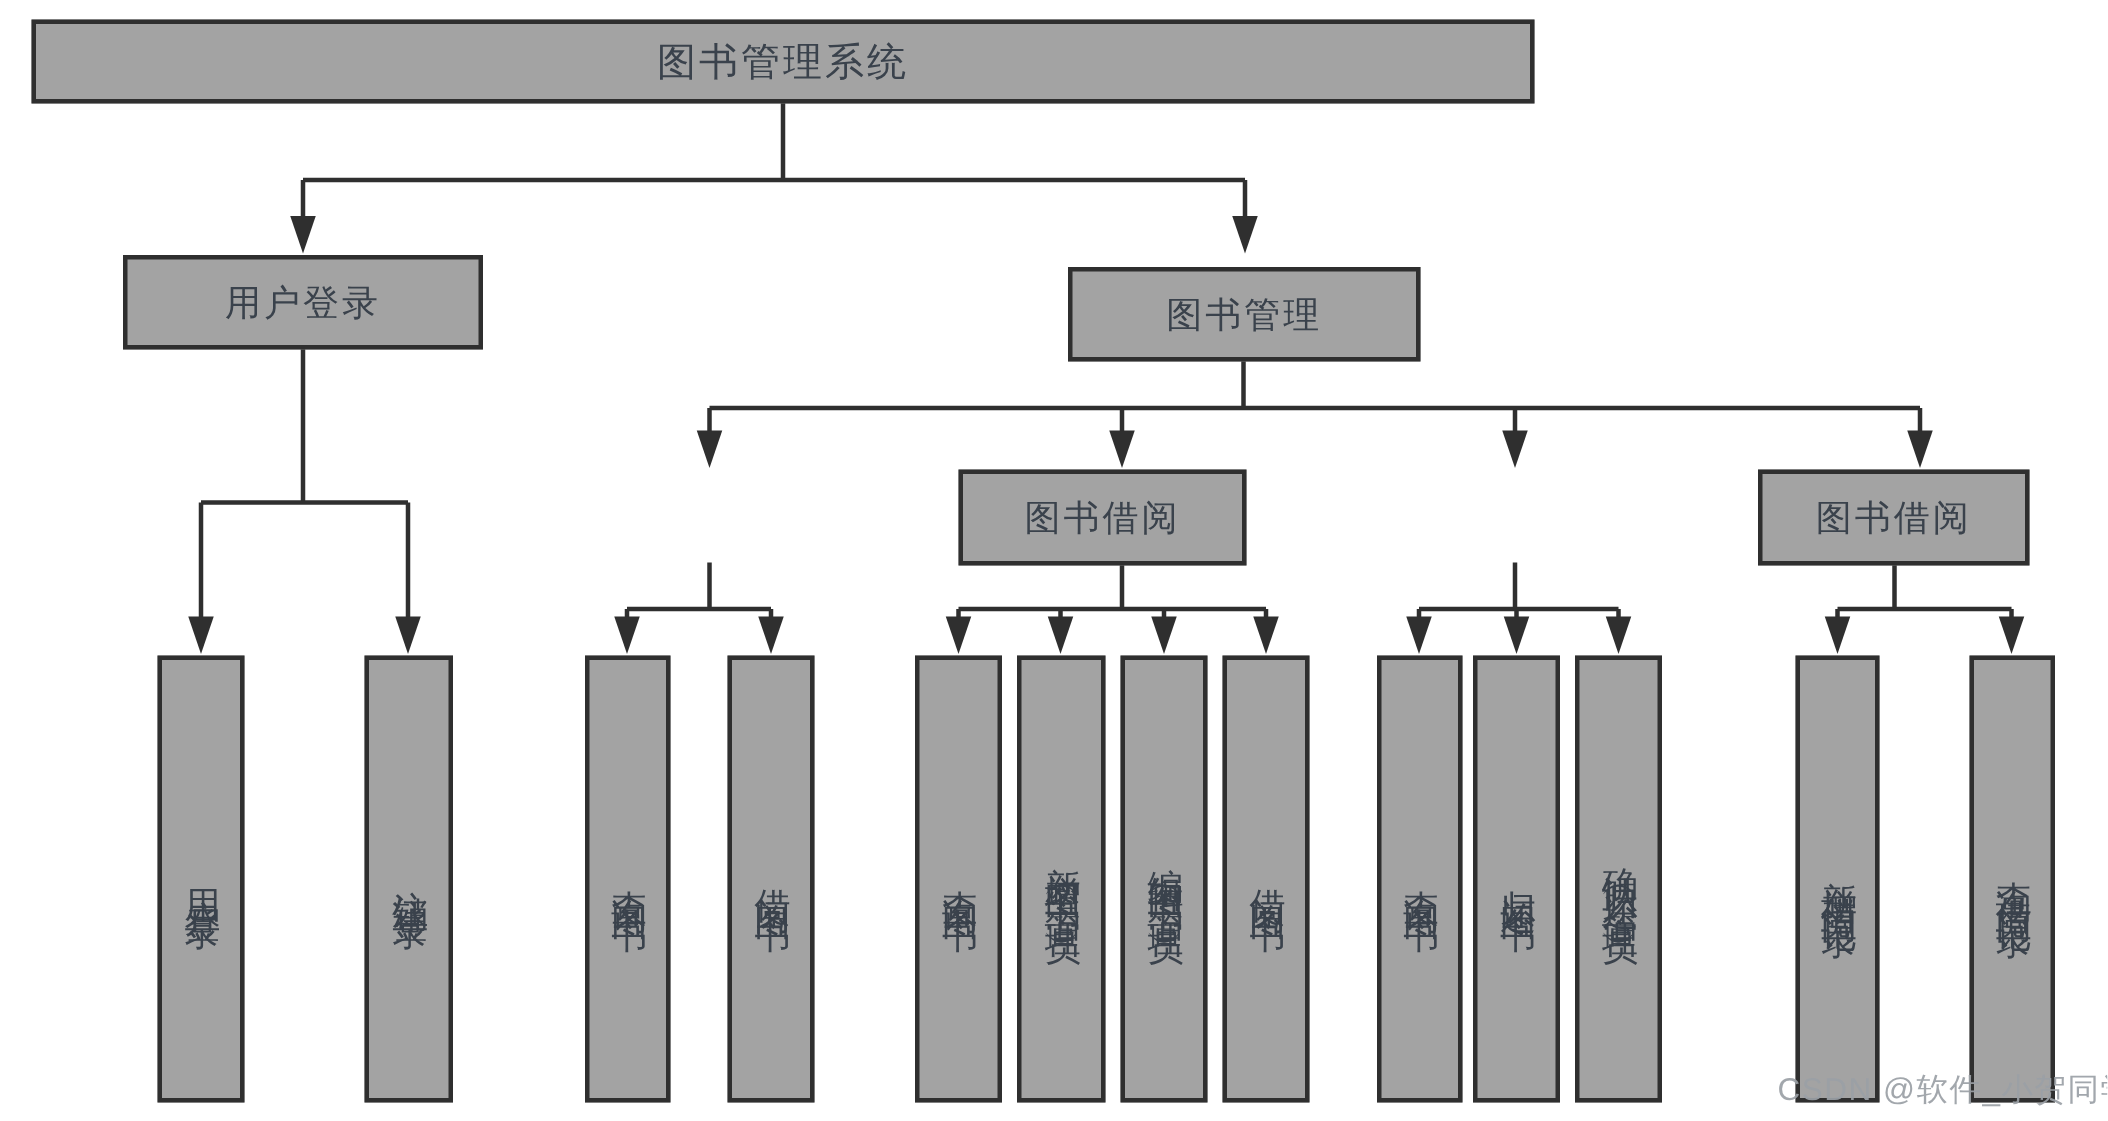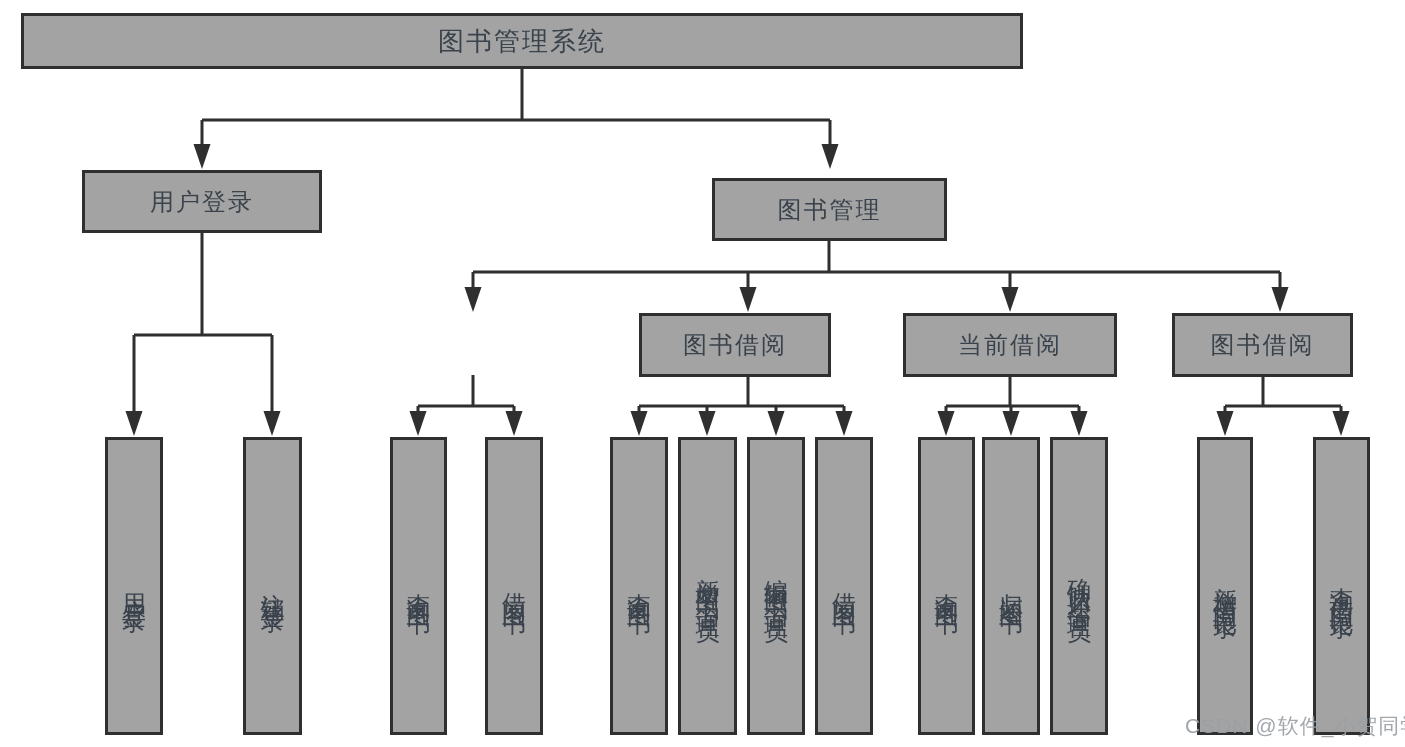--- a/index.html
+++ b/index.html
@@ -98,23 +98,20 @@
   <div class="box h-box" style="left:82px;top:170px;width:240px;height:63px;">
     <span>用户登录</span>
   </div>
   <div class="box h-box" style="left:712px;top:178px;width:235px;height:63px;">
     <span>图书管理</span>
   </div>
 
   <div class="box h-box" style="left:639px;top:313px;width:192px;height:64px;">
     <span>图书借阅</span>
   </div>
-  <div class="box h-box" style="left:903px;top:313px;width:214px;height:64px;">
-    <span>当前借阅</span>
-  </div>
   <div class="box h-box" style="left:1172px;top:313px;width:181px;height:64px;">
     <span>图书借阅</span>
   </div>
 
   <div class="box leaf" style="left:105px;width:58px;">
     <span class="v">用户登录</span>
   </div>
   <div class="box leaf" style="left:243px;width:59px;">
     <span class="v">注销登录</span>
   </div>

